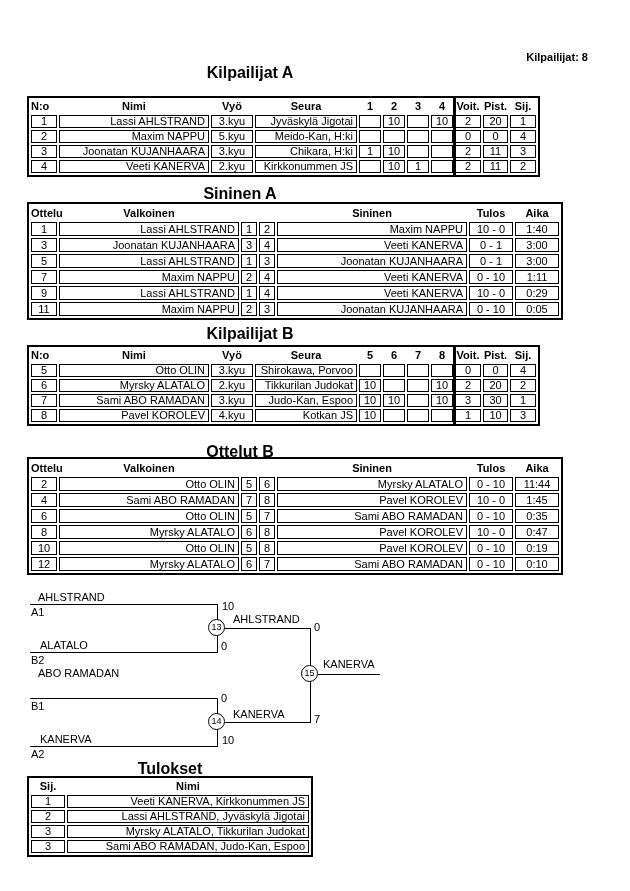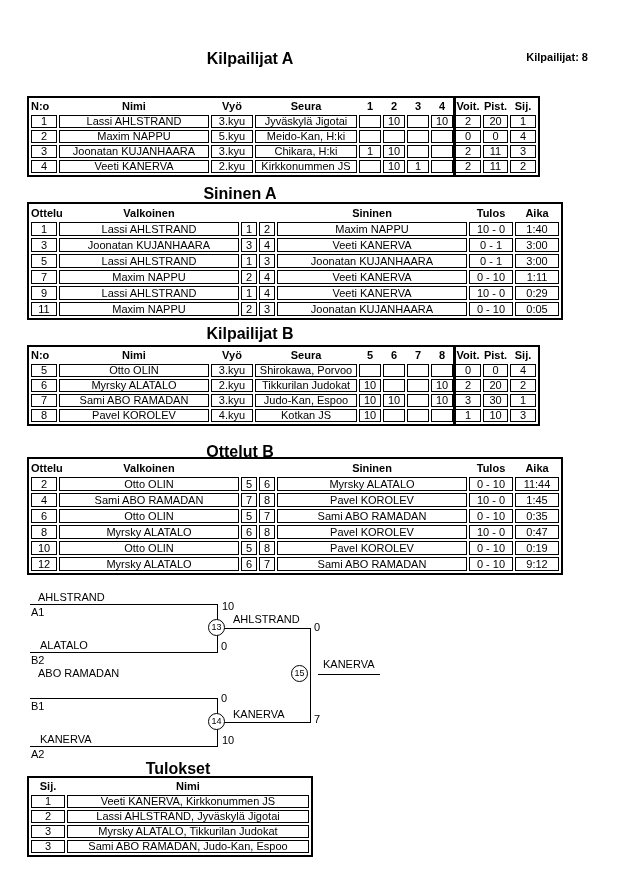--- a/index.html
+++ b/index.html
@@ -11,37 +11,37 @@
   .sec-title{position:absolute;transform:translateX(-50%);font-size:16px;font-weight:bold;white-space:nowrap;}
   .tbl{border:2px solid #000;border-collapse:separate;border-spacing:2px;table-layout:fixed;background:#fff;}
   .tbl th{border:0;font-weight:bold;font-size:11px;line-height:13px;padding:0;white-space:nowrap;
           overflow:visible;text-align:center;box-sizing:border-box;margin-top:19px;}
   .tbl td{border:1px solid #000;box-sizing:border-box;font-size:11px;line-height:11px;
           padding:0 3px;white-space:nowrap;overflow:hidden;vertical-align:middle;}
   .kil td,.kil th,.res td,.res th{height:13px;}
   .ott td,.ott th{height:14px;}
   .ott td{line-height:12px;}
   td.c{text-align:center;}
-  td.l{text-align:center;}
+  td.l{text-align:right;}
   th.thl{text-align:left;}
   .thick{position:absolute;left:426px;top:0;width:3px;height:100%;background:#000;}
   .hl{position:absolute;height:1px;background:#000;}
   .vl{position:absolute;width:1px;background:#000;}
   .bk{position:absolute;font-size:11px;line-height:12px;white-space:nowrap;}
   .bc{position:absolute;width:17px;height:17px;box-sizing:border-box;border:1px solid #000;
       border-radius:50%;background:#fff;font-size:9px;line-height:15px;text-align:center;z-index:2;}
 </style>
 </head>
 <body>
 
 <div class="page">
 
   <div class="competitors">Kilpailijat: 8</div>
 
-  <div class="sec-title" style="left:250px;top:50px">Kilpailijat A</div>
+  <div class="sec-title" style="left:250px;top:64px">Kilpailijat A</div>
   <div class="abs" style="left:27px;top:96px">
     <table class="tbl kil" style="width:513px">
       <colgroup>
           <col style="width:26px">
           <col style="width:150px">
           <col style="width:42px">
           <col style="width:102px">
           <col style="width:22px">
           <col style="width:22px">
           <col style="width:22px">
@@ -355,21 +355,21 @@
         <td class="c">0 - 10</td>
         <td class="c">0:19</td>
       </tr>
       <tr>
         <td class="c">12</td>
         <td class="l">Myrsky ALATALO</td>
         <td class="c">6</td>
         <td class="c">7</td>
         <td class="l">Sami ABO RAMADAN</td>
         <td class="c">0 - 10</td>
-        <td class="c">9:12</td>
+        <td class="c">0:10</td>
       </tr>
     </tbody>
       </table>
   </div>
 
   <div class="abs" style="left:0;top:0;width:630px;height:891px">
     <div class="hl" style="left:30px;top:604px;width:187px"></div>
     <div class="hl" style="left:30px;top:652px;width:187px"></div>
     <div class="vl" style="left:217px;top:604px;height:49px"></div>
     <div class="hl" style="left:218px;top:628px;width:93px"></div>
@@ -393,25 +393,25 @@
     <div class="bk" style="left:38px;top:667px">ABO RAMADAN</div>
     <div class="bk" style="left:31px;top:700px">B1</div>
     <div class="bk" style="left:221px;top:692px">0</div>
     <div class="bk" style="left:40px;top:733px">KANERVA</div>
     <div class="bk" style="left:31px;top:748px">A2</div>
     <div class="bk" style="left:222px;top:734px">10</div>
     <div class="bc" style="left:208px;top:713px">14</div>
     <div class="bk" style="left:233px;top:708px">KANERVA</div>
     <div class="bk" style="left:314px;top:713px">7</div>
 
-    <div class="bc" style="left:291px;top:665px">15</div>
+    <div class="bc" style="left:301px;top:665px">15</div>
     <div class="bk" style="left:323px;top:658px">KANERVA</div>
   </div>
 
-  <div class="sec-title" style="left:178px;top:760px">Tulokset</div>
+  <div class="sec-title" style="left:170px;top:760px">Tulokset</div>
   <div class="abs" style="left:27px;top:776px">
     <table class="tbl res" style="width:286px">
       <colgroup>
           <col style="width:34px">
           <col style="width:242px">
         </colgroup>
       <tbody>
           <tr>
         <th>Sij.</th>
         <th>Nimi</th>

